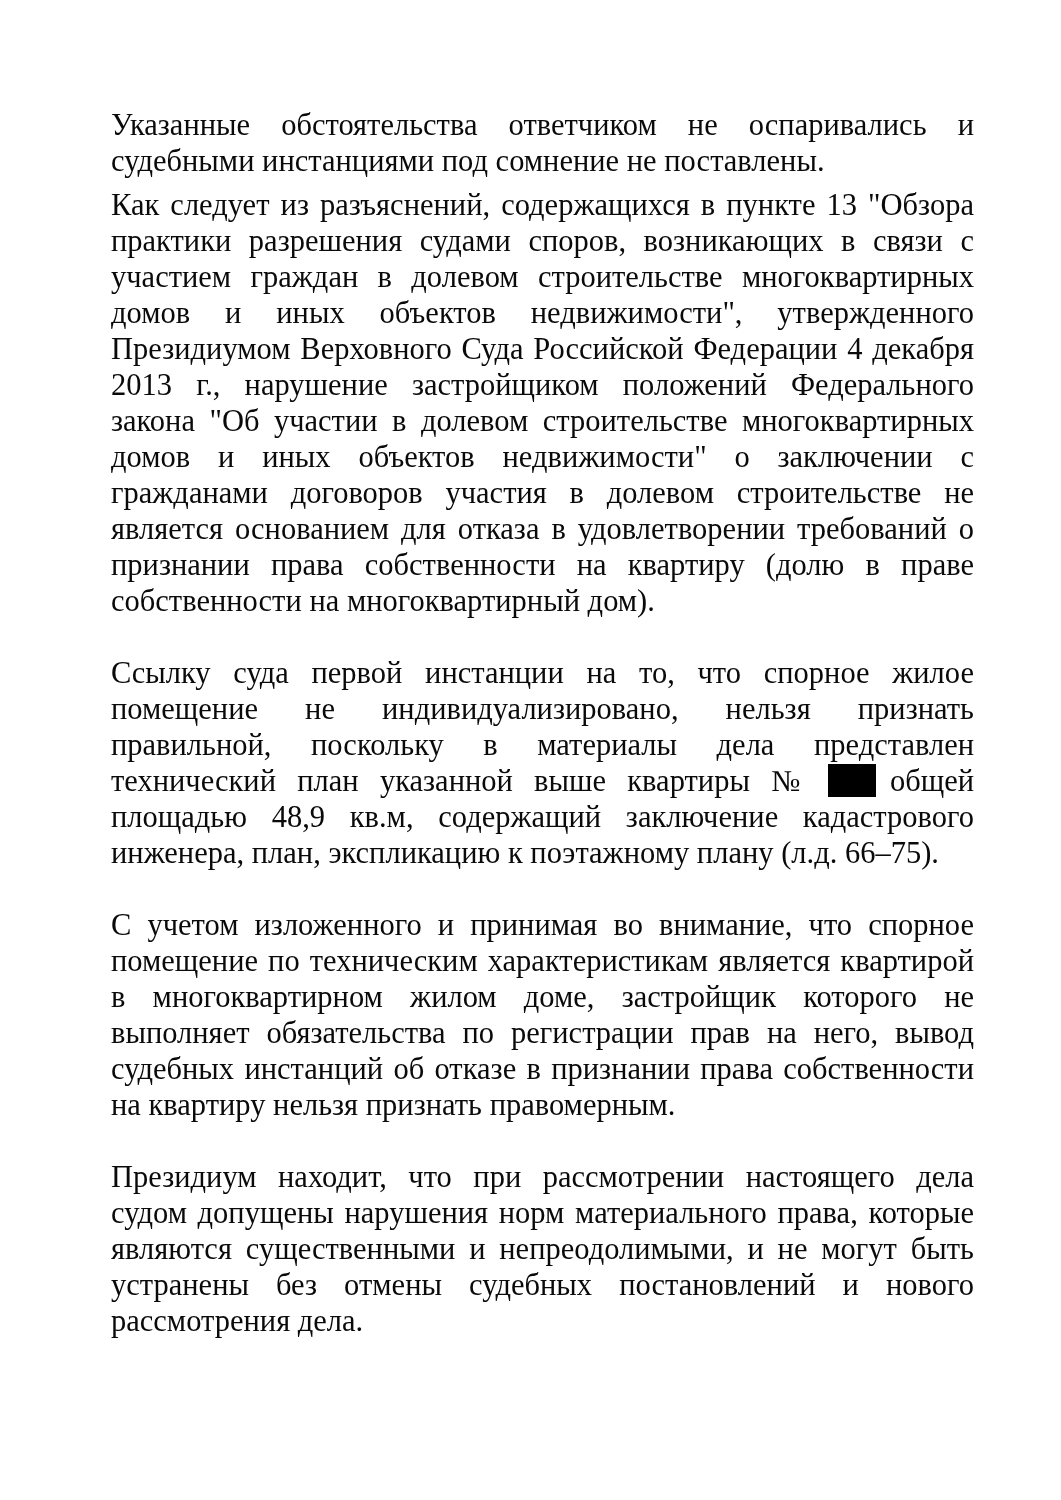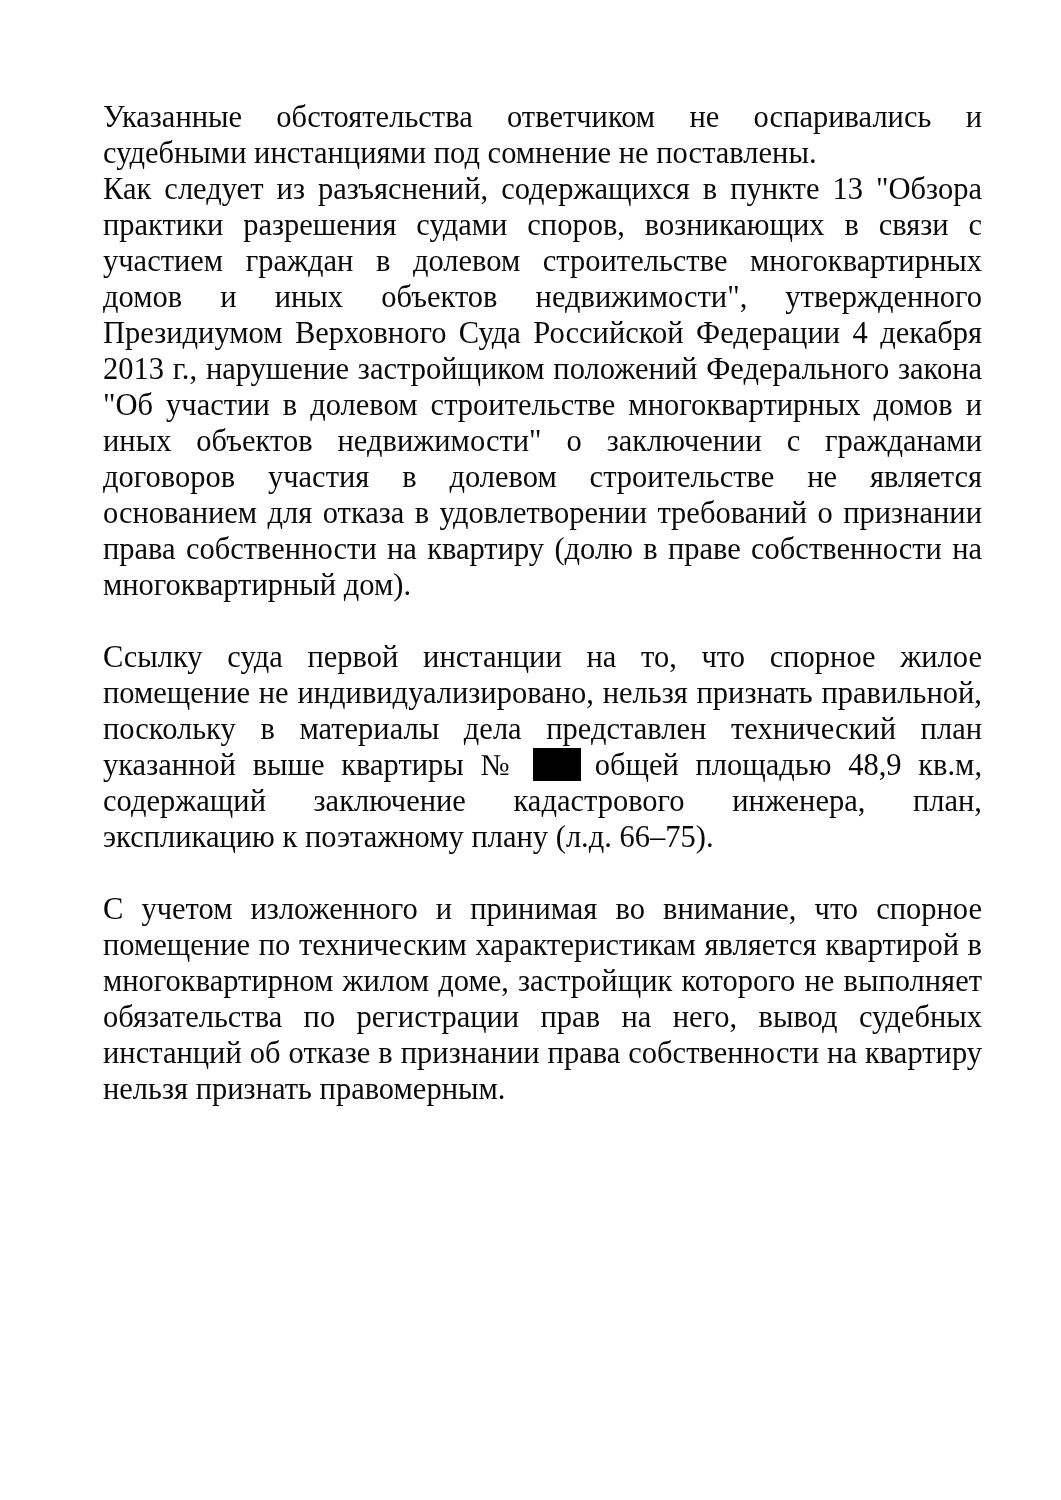--- a/index.html
+++ b/index.html
@@ -19,21 +19,21 @@
     top: 99px;
     width: 879px;
     color: #0a0a0a;
     font-family: "Liberation Serif", "DejaVu Serif", serif;
     font-size: 30.5px;
     line-height: 36px;
     text-align: justify;
     text-align-last: left;
   }
   .para {
-    margin: 0;
+    margin: 8px;
   }
   .para.spaced {
     margin-top: 36px;
     font-family: Liberation Serif, serif;
   }
   .redaction {
     display: inline-block;
     width: 48px;
     height: 33px;
     background: #000000;
@@ -47,14 +47,15 @@
 <div class="page">
 
   <p class="para">Указанные обстоятельства ответчиком не оспаривались и судебными инстанциями под сомнение не поставлены.</p>
 
   <p class="para">Как следует из разъяснений, содержащихся в пункте 13 "Обзора практики разрешения судами споров, возникающих в связи с участием граждан в долевом строительстве многоквартирных домов и иных объектов недвижимости", утвержденного Президиумом Верховного Суда Российской Федерации 4 декабря 2013 г., нарушение застройщиком положений Федерального закона "Об участии в долевом строительстве многоквартирных домов и иных объектов недвижимости" о заключении с гражданами договоров участия в долевом строительстве не является основанием для отказа в удовлетворении требований о признании права собственности на квартиру (долю в праве собственности на многоквартирный дом).</p>
 
   <p class="para spaced"><span>Ссылку суда первой инстанции на то, что спорное жилое помещение не индивидуализировано, нельзя признать правильной, поскольку в материалы дела представлен технический план указанной выше квартиры №</span><span class="redaction"></span><span>общей площадью 48,9 кв.м, содержащий заключение кадастрового инженера, план, экспликацию к поэтажному плану (л.д. 66–75).</span></p>
 
   <p class="para spaced">С учетом изложенного и принимая во внимание, что спорное помещение по техническим характеристикам является квартирой в многоквартирном жилом доме, застройщик которого не выполняет обязательства по регистрации прав на него, вывод судебных инстанций об отказе в признании права собственности на квартиру нельзя признать правомерным.</p>
 
+  <p class="para spaced">Президиум находит, что при рассмотрении настоящего дела судом допущены нарушения норм материального права, которые являются существенными и непреодолимыми, и не могут быть устранены без отмены судебных постановлений и нового рассмотрения дела.</p>
 
 </div>
 
 </body></html>

